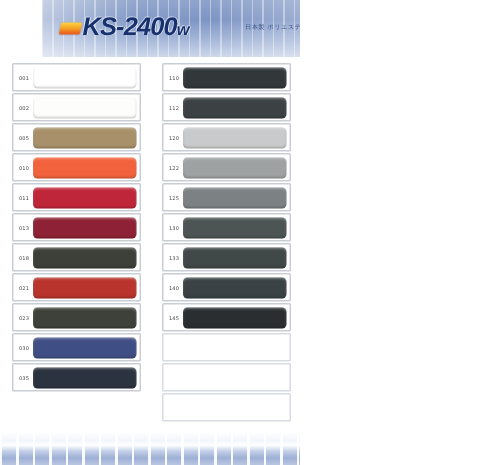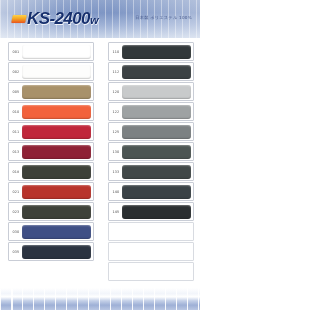--- a/index.html
+++ b/index.html
@@ -13,20 +13,21 @@
     overflow: hidden;
     font-family: "Liberation Sans", sans-serif;
   }
 
   .card {
     position: relative;
     width: 200px;
     height: 310px;
     background: #ffffff;
     box-sizing: border-box;
+    padding-left: 28px;
   }
 
   
   .header {
     position: relative;
     width: 200px;
     height: 38px;
     background:
       repeating-linear-gradient(
         90deg,

